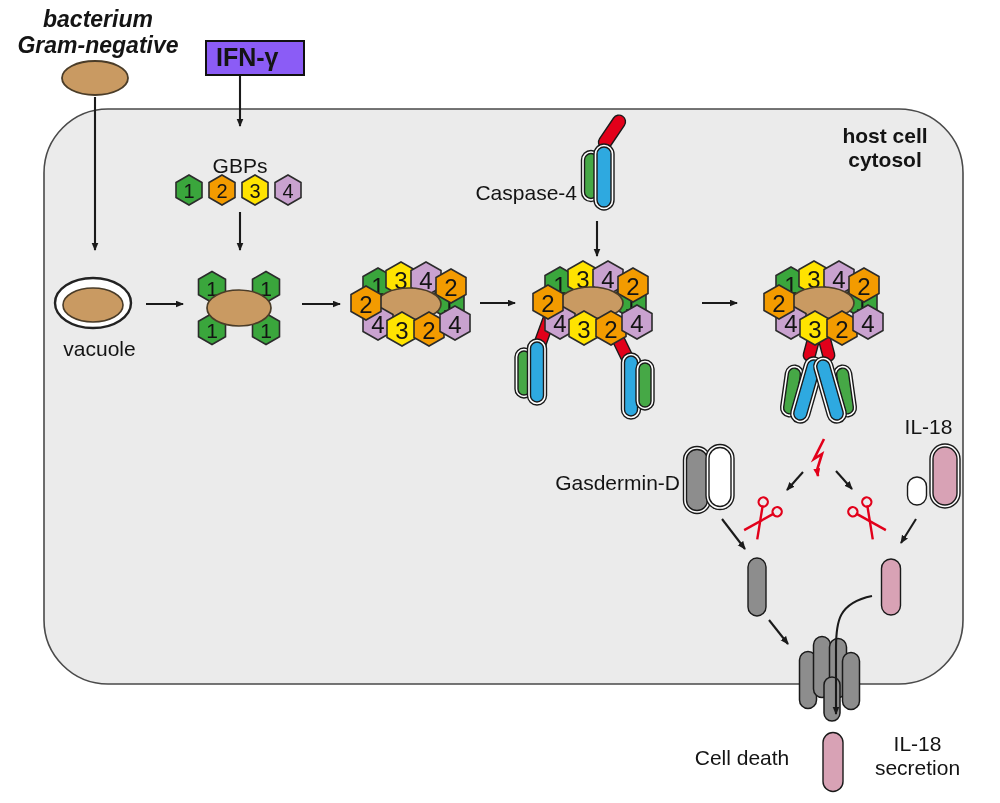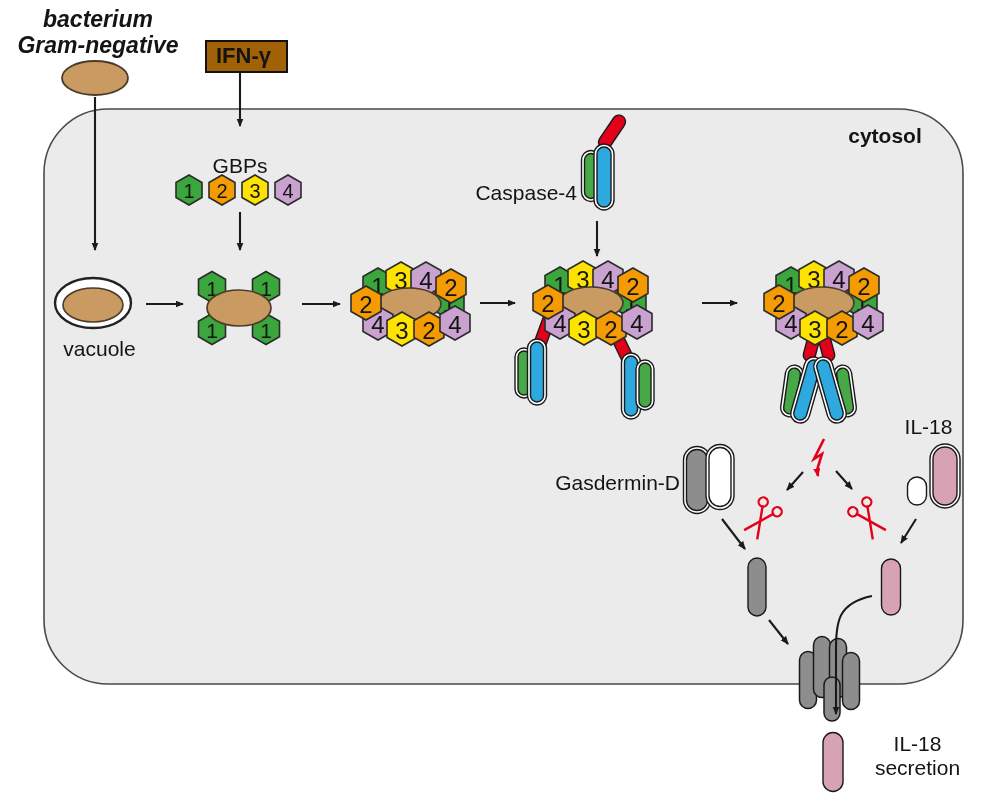--- a/index.html
+++ b/index.html
@@ -3,22 +3,22 @@
 <meta charset="utf-8">
 <style>
   html,body{margin:0;padding:0;background:#fff;}
   #stage{position:relative;width:1000px;height:803px;background:#ffffff;overflow:hidden;
          font-family:"Liberation Sans",sans-serif;color:#141414;}
   #diagram-svg{position:absolute;left:0;top:0;}
   .lbl{position:absolute;font-size:21px;line-height:1.15;text-align:center;color:#141414;}
   .lbl.bold{font-weight:bold;}
   .lbl.right{text-align:right;}
   .title{font-weight:bold;font-style:italic;font-size:23px;}
-  .ifn-box{position:absolute;border:2.5px solid #111;background:#a16207;font-weight:bold;
-           font-size:22px;padding:1px 15px 2px 9px;}
+  .ifn-box{position:absolute;border:2.5px solid #111;background:#8b5cf6;font-weight:bold;
+           font-size:25px;padding:1px 24px 2px 9px;}
 </style>
 </head>
 <body>
 
 <div id="stage">
   <svg id="diagram-svg" width="1000" height="803">
       <defs>
         <marker id="arrowB" markerWidth="9" markerHeight="8" refX="7.5" refY="3.5" orient="auto" markerUnits="userSpaceOnUse">
           <path d="M0,0 L8.5,3.5 L0,7 Z" fill="#1a1a1a"></path>
         </marker>
@@ -184,29 +184,31 @@
     <div>Gram-negative</div>
   </div>
 
   <div class="ifn-box" style="left:205px;top:40px;">
     <span>IFN-γ</span>
   </div>
 
   <div class="lbl" style="left:190px;top:154px;width:100px;">GBPs</div>
 
   <div class="lbl bold" style="left:810px;top:124px;width:150px;">
+    <div>host cell</div>
     <div>cytosol</div>
   </div>
 
   <div class="lbl right" style="left:437px;top:181px;width:140px;">Caspase-4</div>
 
   <div class="lbl" style="left:42px;top:337px;width:115px;">vacuole</div>
 
   <div class="lbl right" style="left:515px;top:471px;width:165px;">Gasdermin-D</div>
 
   <div class="lbl" style="left:886px;top:415px;width:85px;">IL-18</div>
 
+  <div class="lbl" style="left:662px;top:746px;width:160px;">Cell death</div>
 
   <div class="lbl" style="left:845px;top:732px;width:145px;">
     <div>IL-18</div>
     <div>secretion</div>
   </div>
 </div>
 
 </body></html>

